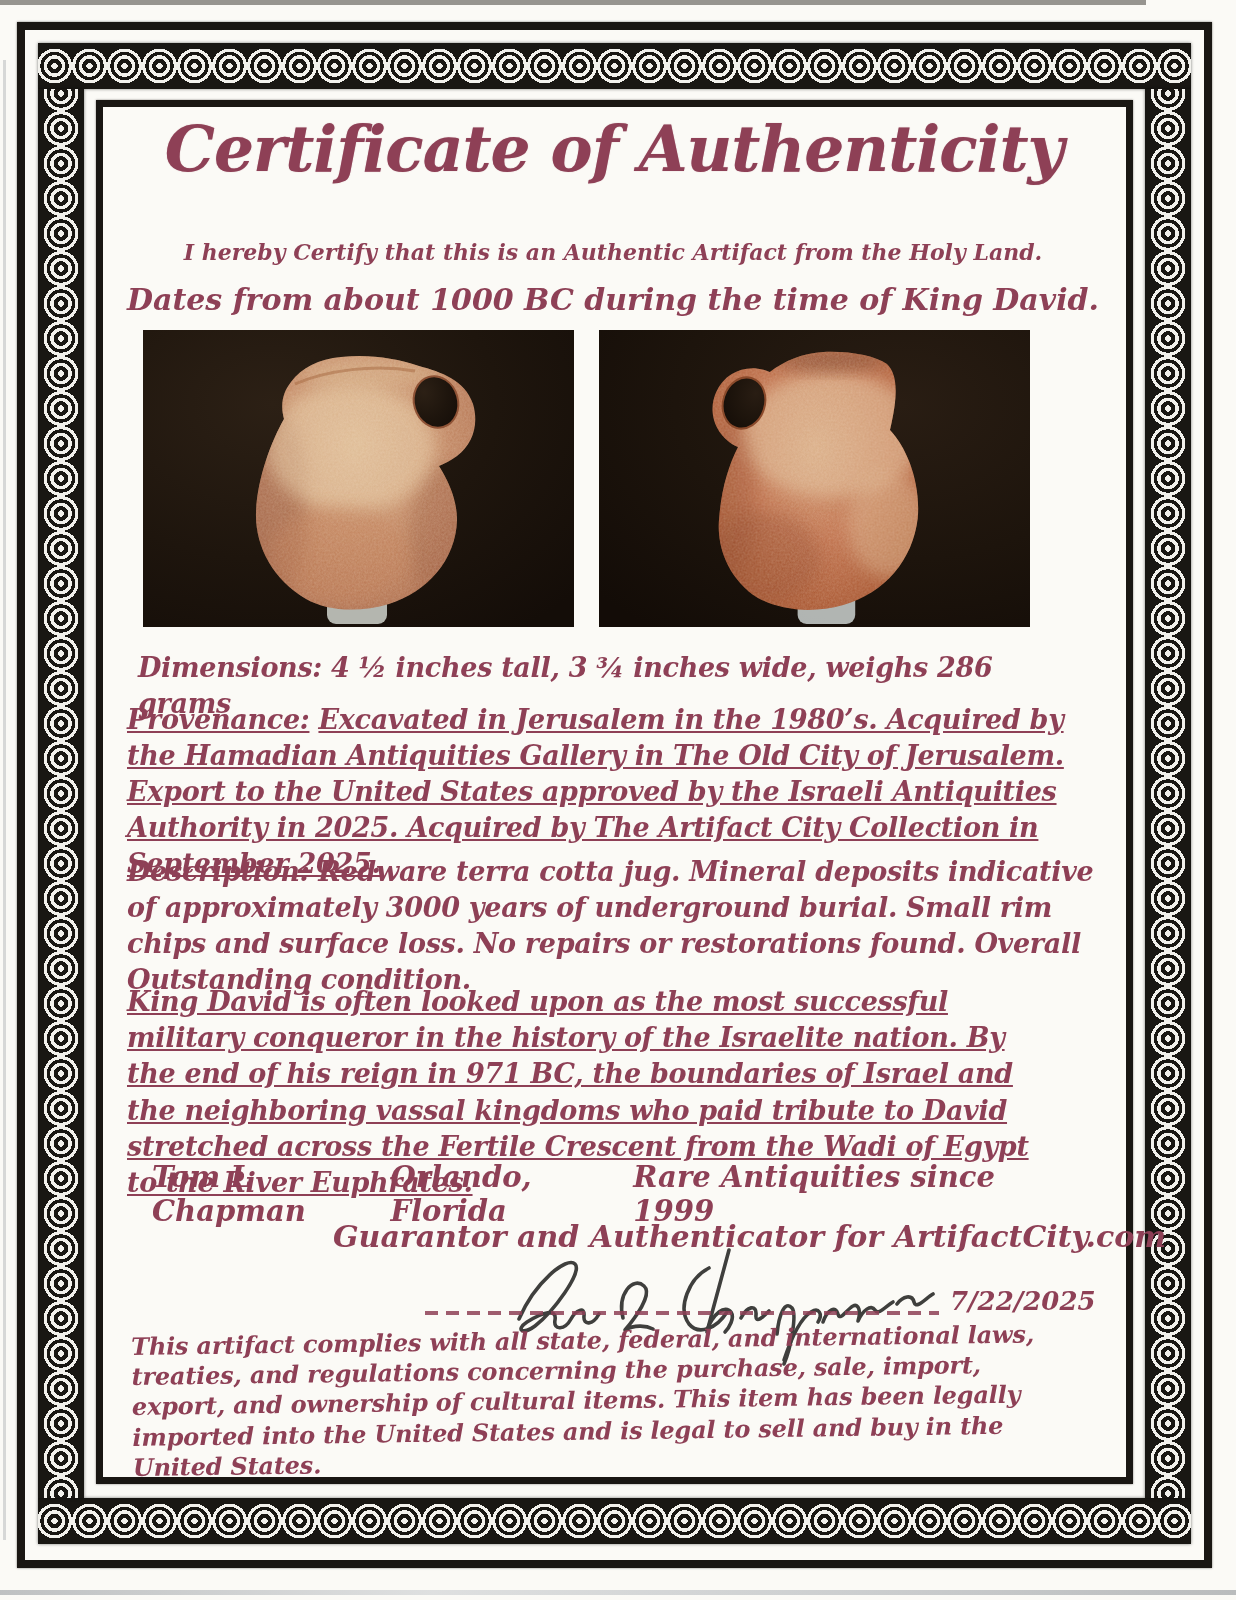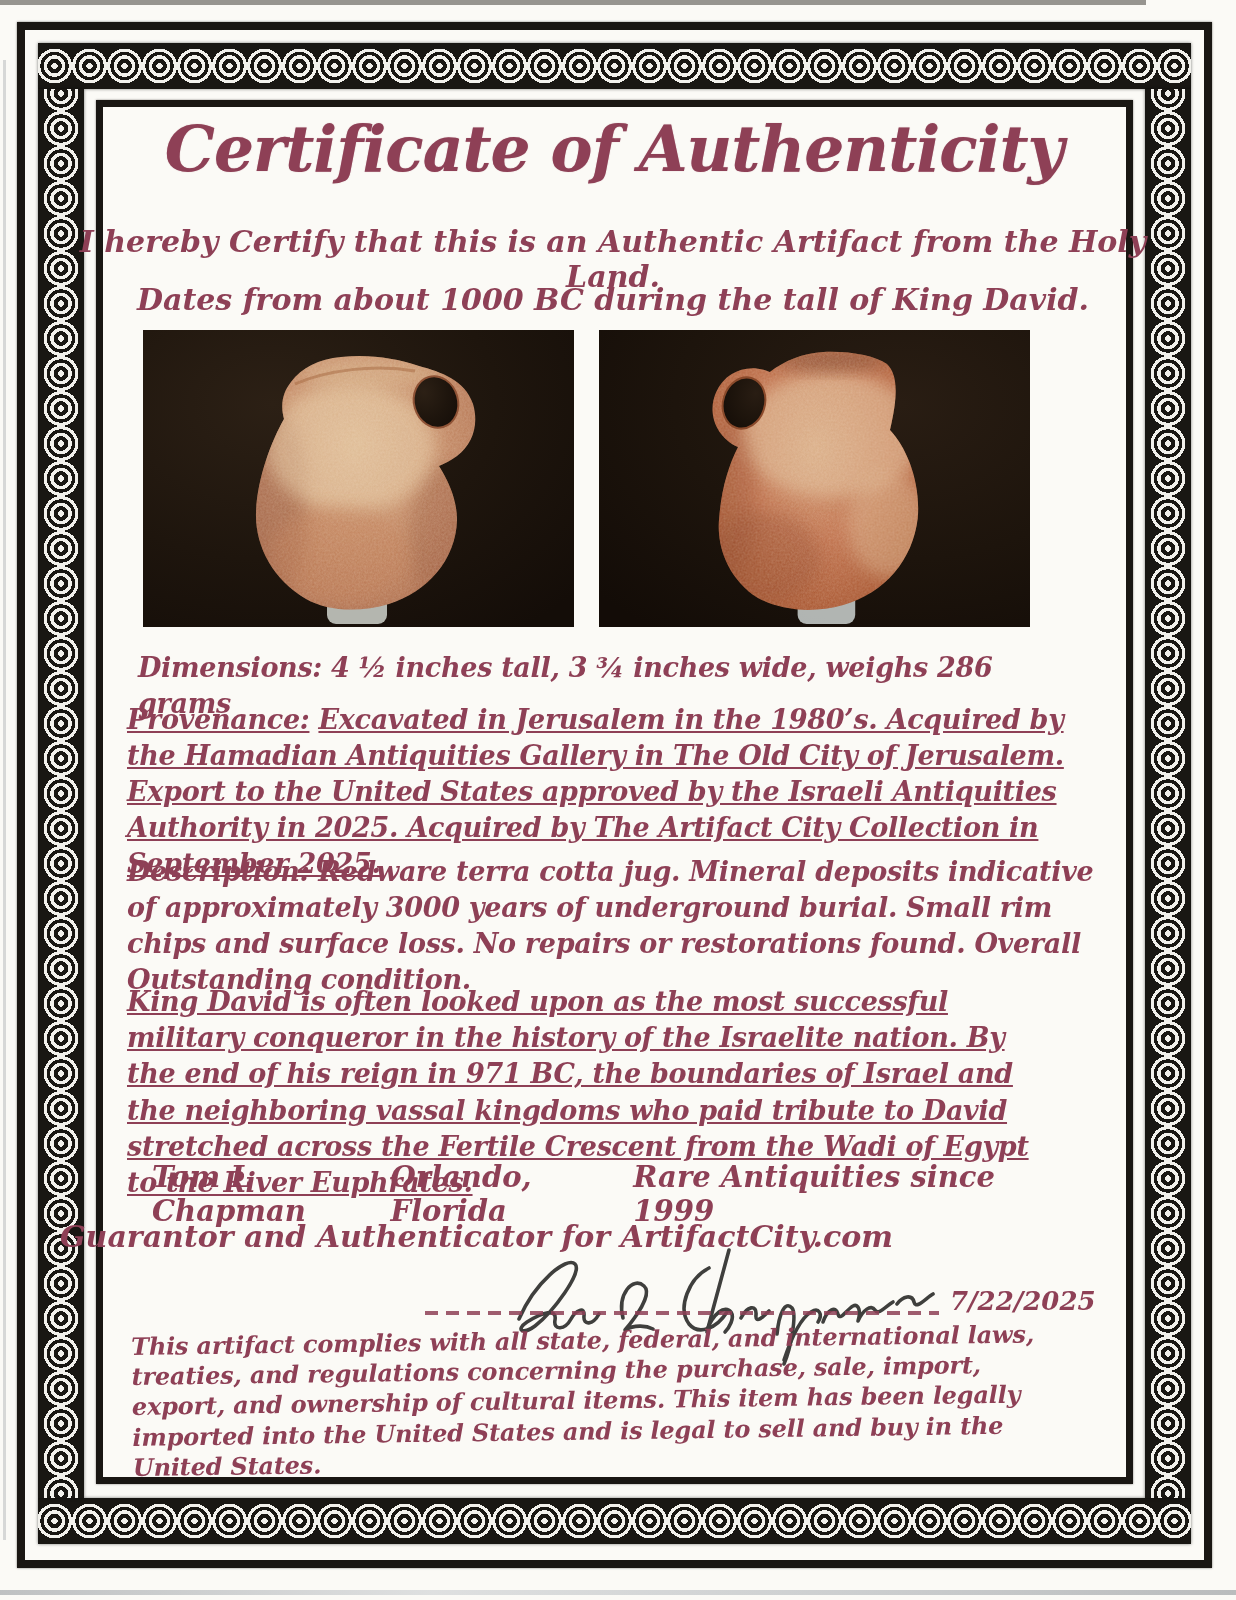--- a/index.html
+++ b/index.html
@@ -28,30 +28,30 @@
         background-size:46px 35px;background-repeat:repeat-y;background-position:center;}
   .band-top{top:43px;left:38px;right:45px;height:46px;}
   .band-bottom{bottom:56px;left:38px;right:45px;height:46px;}
   .band-left{left:38px;width:46px;top:89px;bottom:102px;}
   .band-right{right:45px;width:46px;top:89px;bottom:102px;}
 
   
   .txt{position:absolute;color:var(--accent-maroon,#8e4056);font-style:italic;font-weight:700;}
   .title{top:116px;left:72px;right:80px;text-align:center;font-size:63px;line-height:1.05;
          letter-spacing:-1px;text-shadow:0 0 1px rgba(142,64,86,.45);}
-  .certify{top:224px;left:60px;right:70px;text-align:center;font-size:30px;}
+  .certify{top:239px;left:60px;right:70px;text-align:center;font-size:22px;}
   .dates{top:282px;left:60px;right:70px;text-align:center;font-size:30px;}
   .para{font-size:27px;line-height:1.33;letter-spacing:-.3px;}
   .para .lbl{margin-right:9px;}
   .dimensions{top:650px;left:138px;right:148px;}
   .provenance{top:702px;left:127px;right:148px;text-decoration:underline;}
   .description{top:854px;left:127px;right:136px;}
   .history{top:984px;left:127px;right:175px;font-size:27px;line-height:1.34;letter-spacing:-.3px;text-decoration:underline;}
   .names{top:1160px;left:152px;right:192px;display:flex;justify-content:center;font-size:29px;}
-  .guarantor{top:1219px;left:60px;right:70px;text-align:left;font-size:30px;}
+  .guarantor{top:1219px;left:60px;right:70px;text-align:right;font-size:30px;}
   .sig-date{top:1286px;left:950px;font-size:26px;text-align:right;}
   .compliance{top:1332px;left:132px;right:182px;font-size:24px;line-height:1.26;
         letter-spacing:-.2px;transform:rotate(-0.8deg);transform-origin:left center;}
 
   
   .photos{position:absolute;top:330px;left:143px;display:flex;gap:25px;}
   .photo{width:431px;height:297px;display:block;}
   .photo svg{display:block;width:100%;height:100%;}
 
   
@@ -67,21 +67,21 @@
 
   <div class="line-outer"></div>
   <div class="band band-h band-top"></div>
   <div class="band band-h band-bottom"></div>
   <div class="band band-v band-left"></div>
   <div class="band band-v band-right"></div>
   <div class="line-inner"></div>
 
   <div class="txt title">Certificate of Authenticity</div>
   <div class="txt certify">I hereby Certify that this is an Authentic Artifact from the Holy Land.</div>
-  <div class="txt dates">Dates from about 1000 BC during the tall of King David.</div>
+  <div class="txt dates">Dates from about 1000 BC during the time of King David.</div>
 
   <div class="photos">
 
     <figure class="photo" style="margin:0">
       <svg viewBox="0 0 431 297" preserveAspectRatio="none">
         <defs>
           <radialGradient id="bgL" cx="30%" cy="25%" r="95%">
             <stop offset="0" stop-color="#2c2015"></stop>
               <stop offset="55%" stop-color="#1e150d"></stop>
               <stop offset="100%" stop-color="#140d08"></stop>

